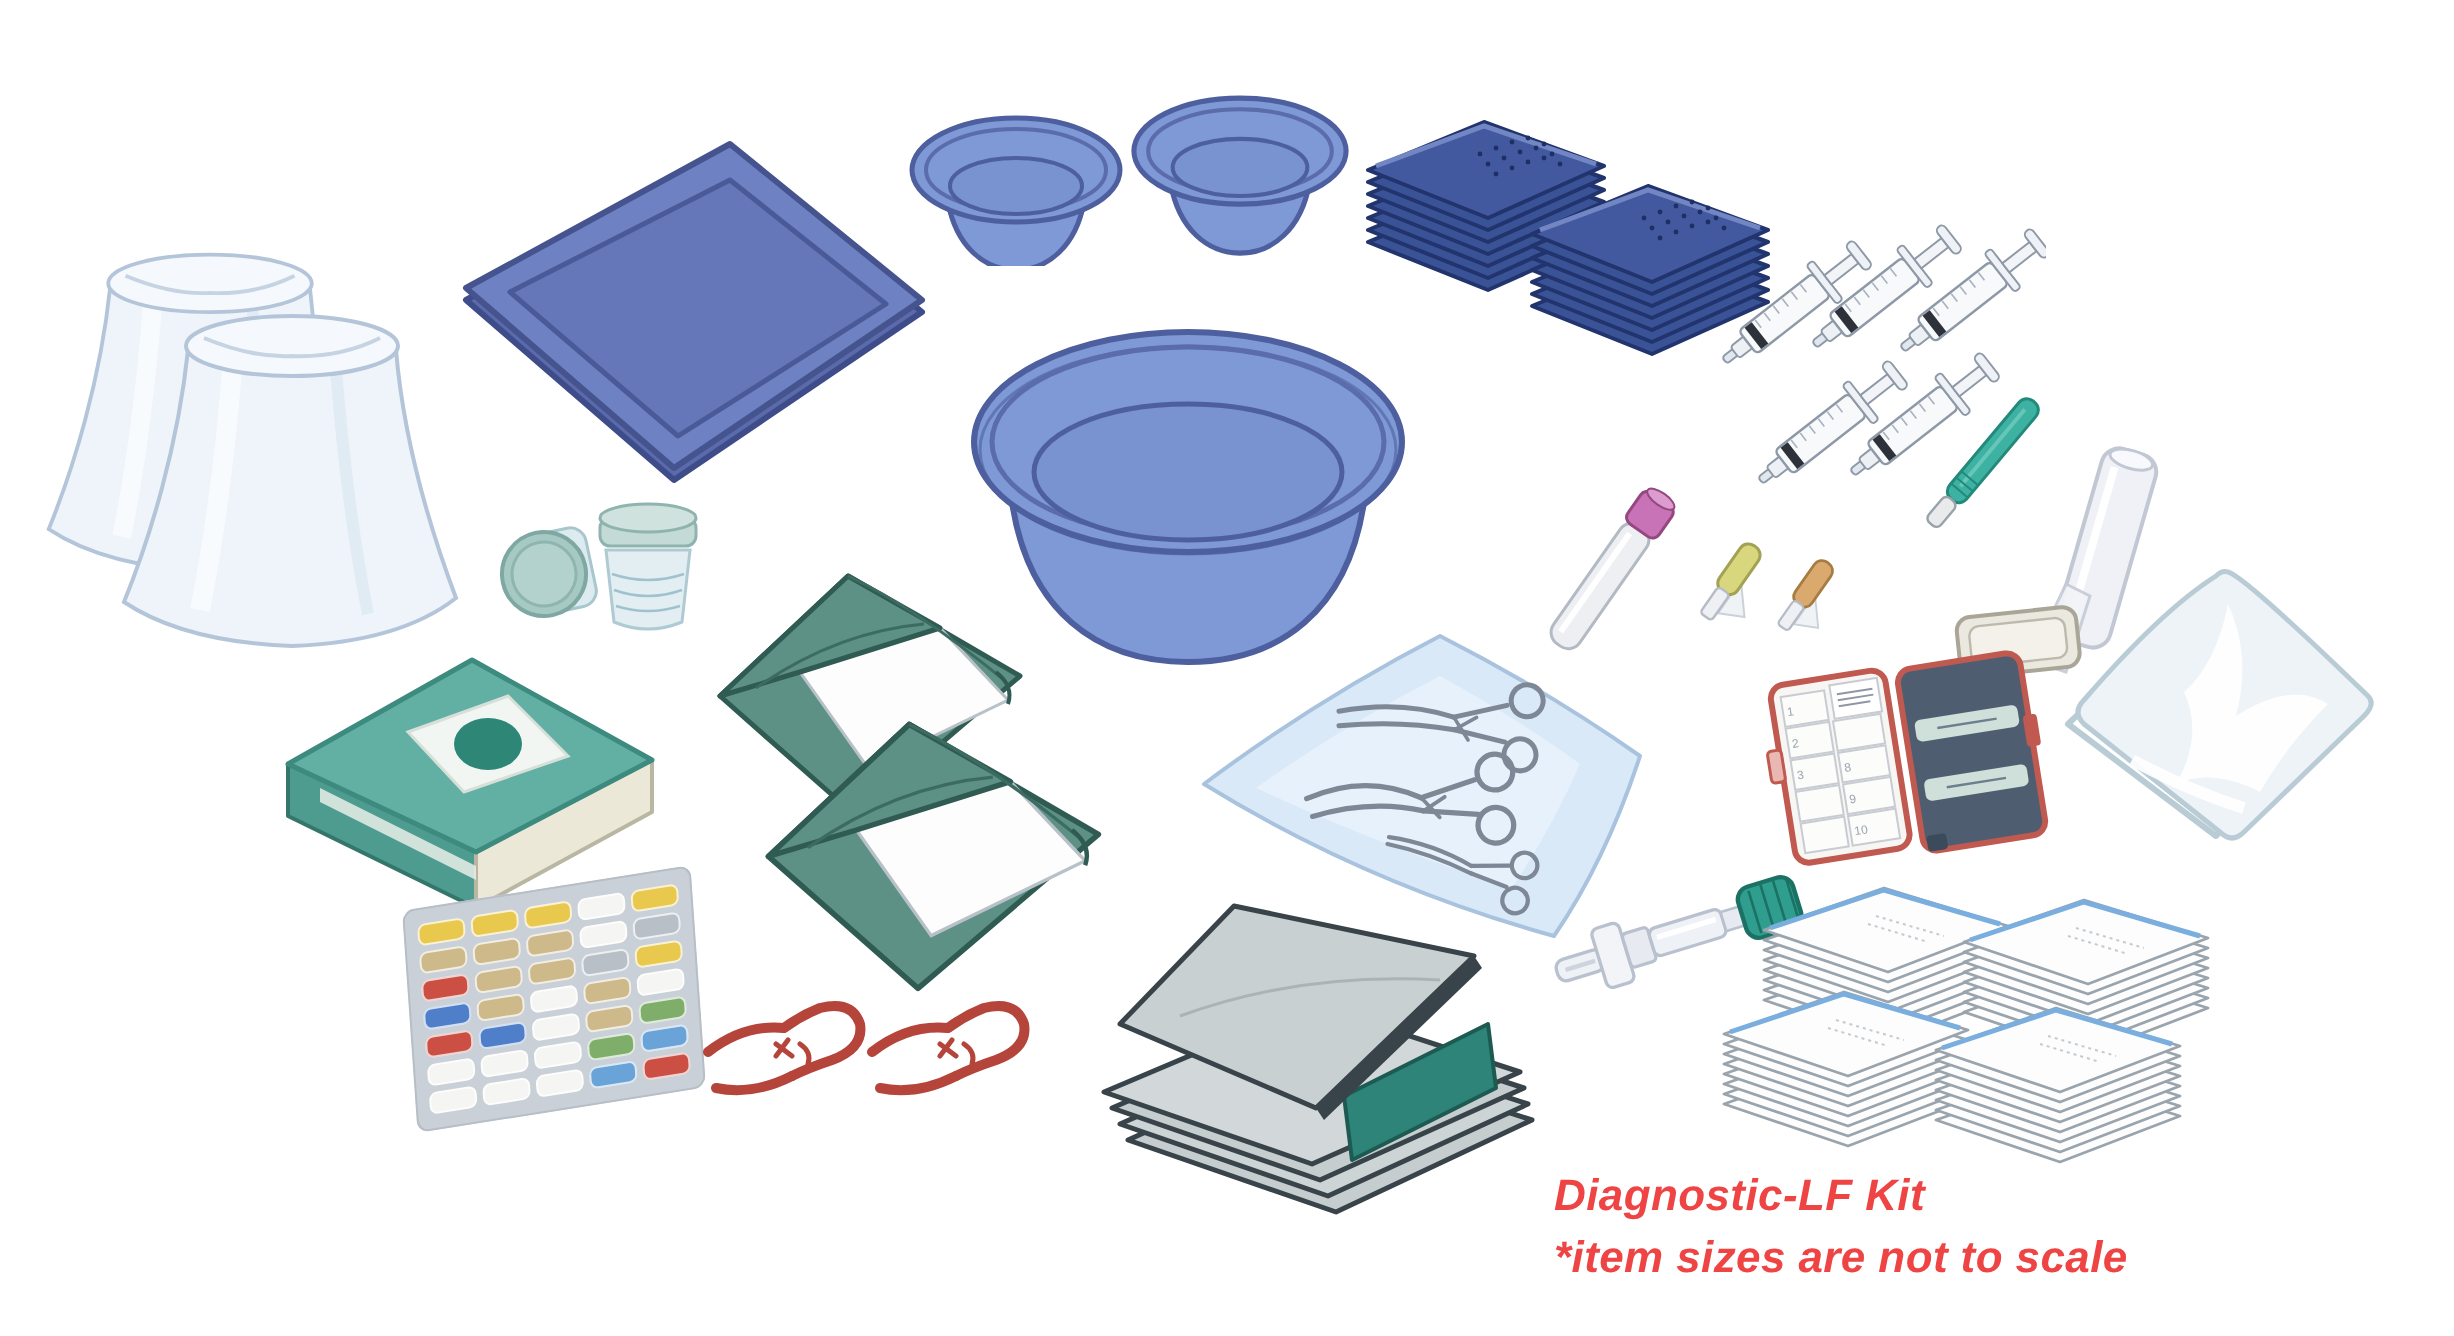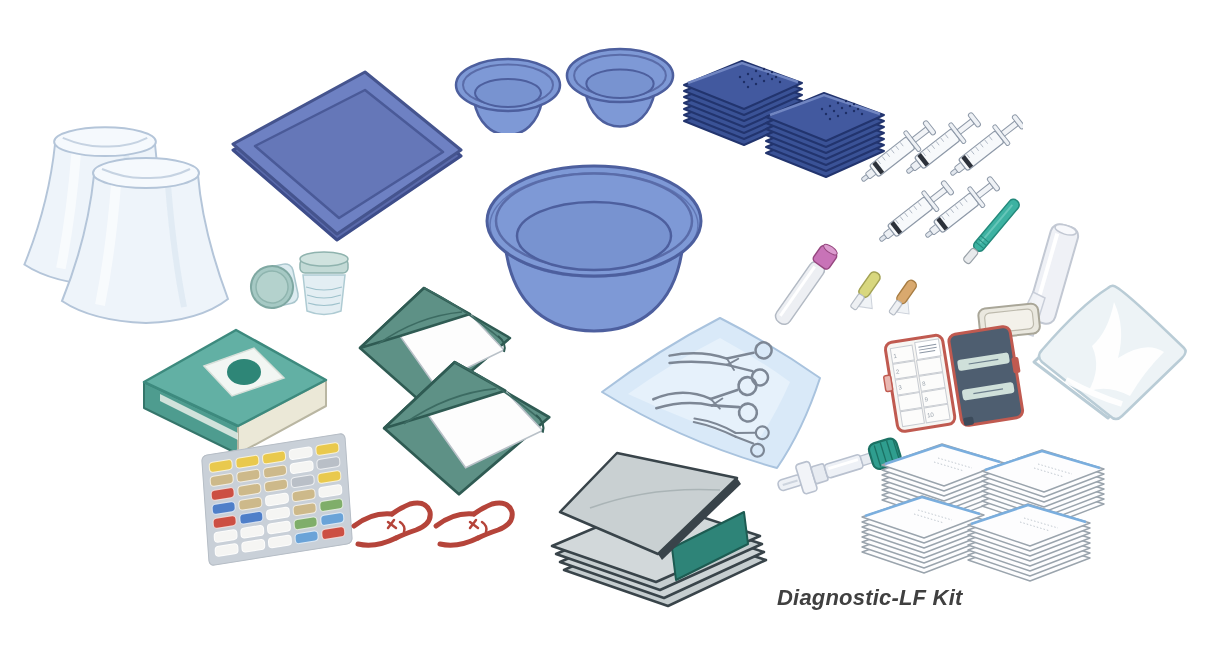--- a/index.html
+++ b/index.html
@@ -5,21 +5,21 @@
   html,body{margin:0;padding:0;background:#ffffff;}
   body{font-family:"Liberation Sans",sans-serif;}
   .canvas{position:relative;width:1227px;height:668px;background:#ffffff;overflow:hidden;}
   .item{position:absolute;}
   .label-sheet{position:absolute;background:#c9d0d8;border-radius:6px;padding:8px 7px;
     transform:rotate(-9deg) skewX(-5deg);box-shadow:inset 0 0 0 1px #b7bec6;}
   .label-row{display:flex;gap:3px;margin-bottom:3px;}
   .label-row:last-child{margin-bottom:0;}
   .label-cell{width:22px;height:9px;border-radius:4px;border:1px solid rgba(255,255,255,0.75);}
   .caption{position:absolute;font-style:italic;font-weight:600;font-size:22px;line-height:31px;
-    color:#404040;letter-spacing:0.2px;}
+    color:#ef4444;letter-spacing:0.2px;}
   .slotnum{font-size:6px;fill:#9aa3ad;font-family:"Liberation Sans",sans-serif;}
 </style>
 </head>
 <body>
 
 <div class="canvas">
 
   <svg class="item" style="left:18px;top:103px" width="238" height="228" viewBox="0 0 238 228">
     <defs>
       <g id="cv">
@@ -406,15 +406,16 @@
         <path d="M 40 30 l 8 6 M 46 28 l -6 8" stroke-width="2.5"></path>
         <path d="M 52 30 q 6 4 4 10" stroke-width="2.5"></path>
       </g>
     </defs>
     <use href="#clp" transform="translate(2,2)"></use>
     <use href="#clp" transform="translate(84,2)"></use>
   </svg>
 
   <div class="caption" style="left:777px;top:582px">
     <div>Diagnostic-LF Kit</div>
+    <div>*item sizes are not to scale</div>
   </div>
 
 </div>
 
 </body></html>

